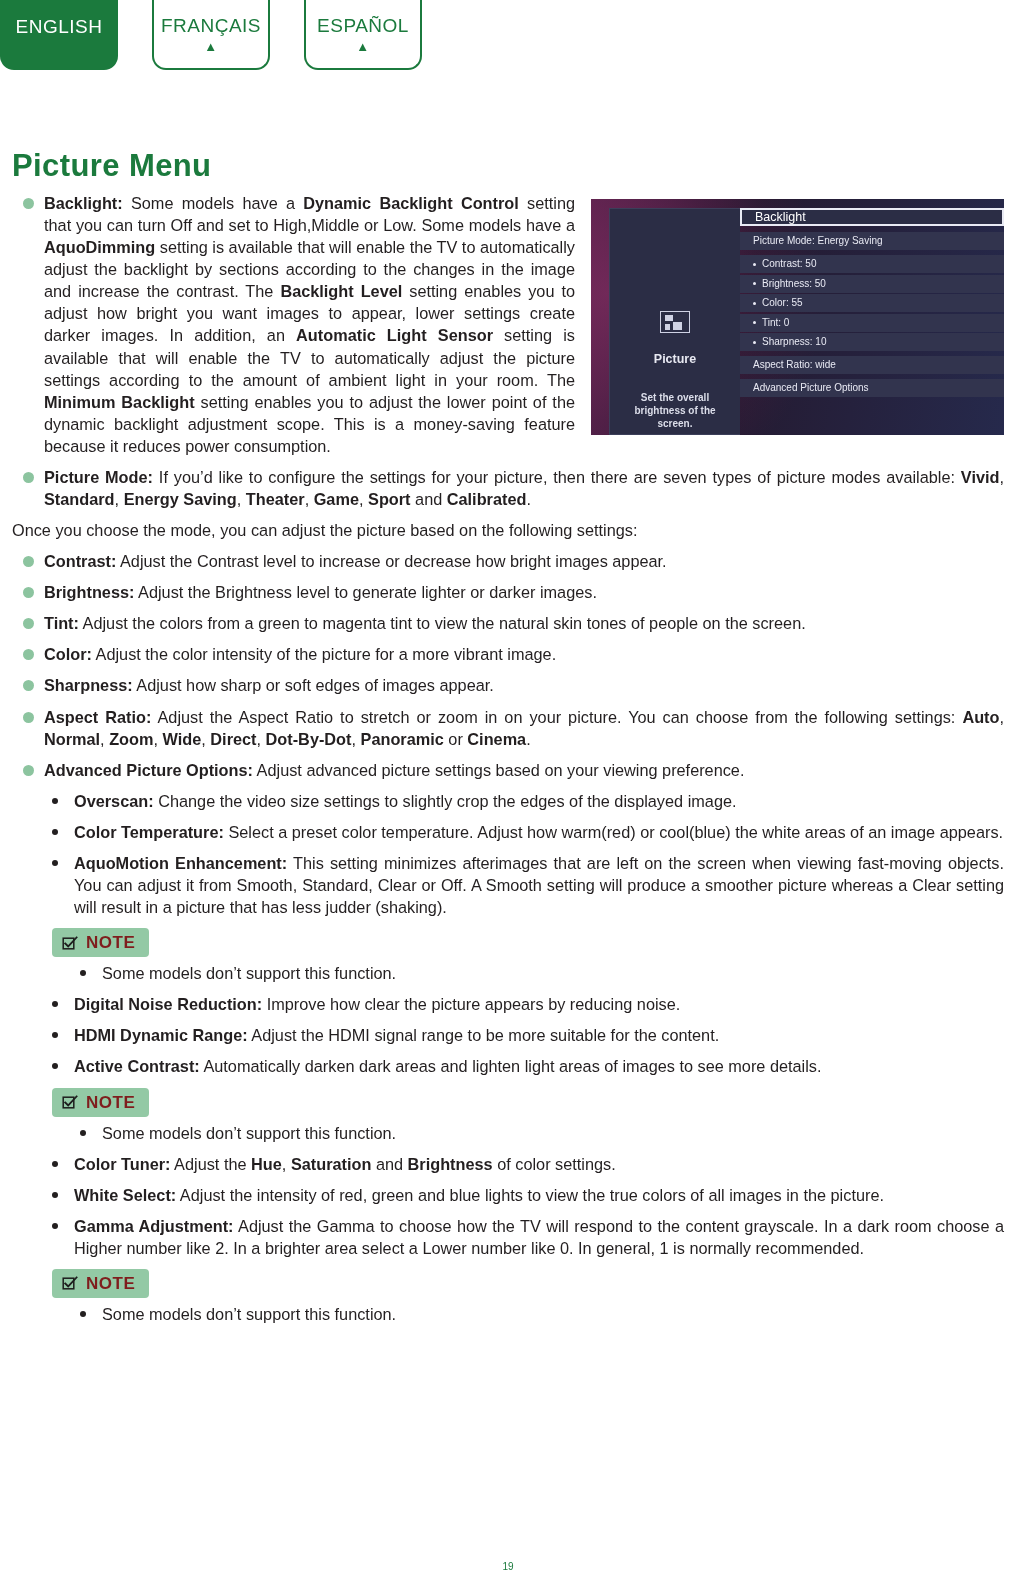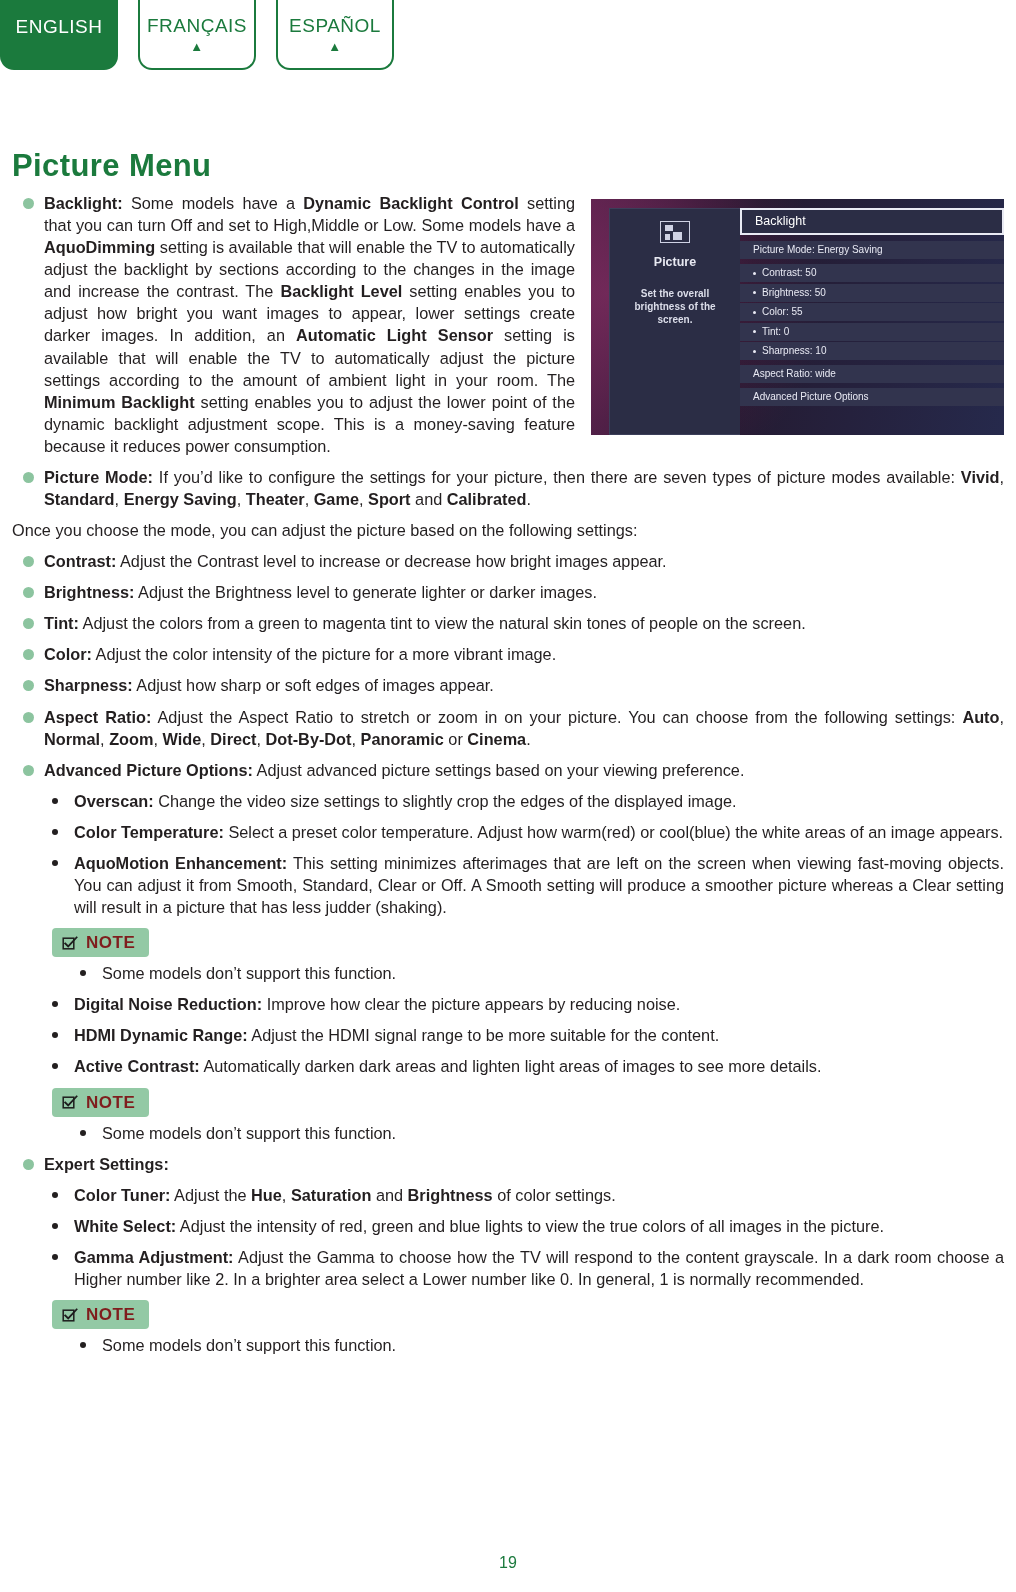--- a/index.html
+++ b/index.html
@@ -14,21 +14,21 @@
     font-family: "Liberation Sans", sans-serif;
     color: #231f20;
     overflow: hidden;
   }
 
   
   .lang-bar {
     position: absolute;
     top: 0; left: 0;
     display: flex;
-    gap: 20px;
+    gap: 34px;
     justify-content: space-between;
   }
   .lang-tab {
     width: 118px;
     height: 70px;
     border-radius: 0 0 14px 14px;
     display: flex;
     flex-direction: column;
     align-items: center;
     justify-content: center;
@@ -185,23 +185,24 @@
     z-index: 2;
   }
   .tv-left {
     width: 131px;
     background: #2b2d45;
     border: 1px solid #3c3f5a;
     border-right: none;
     display: flex;
     flex-direction: column;
     align-items: center;
-    justify-content: flex-start;
+    justify-content: flex-end;
     color: #e8e9f2;
-    padding: 12px 6px;
+    padding: 4px 6px;
+    gap: 7px;
   }
   .tv-left .pic-icon {
     width: 30px; height: 22px;
     border: 1.6px solid #cfd2e4;
     position: relative;
     margin-bottom: 11px;
   }
   .tv-left .pic-icon i {
     position: absolute;
     background: #cfd2e4;
@@ -221,21 +222,21 @@
     text-align: center;
     color: #dcdeea;
     font-weight: 600;
   }
   .tv-right {
     flex: 1;
     padding-top: 0;
     position: relative;
   }
   .osd-head {
-    height: 27px;
+    height: 18px;
     background: #2b2d45;
     border: 2px solid #e9eaf4;
     display: flex;
     align-items: center;
     padding-left: 13px;
     color: #ffffff;
     font-size: 12.5px;
     font-weight: 500;
     margin-bottom: 6px;
   }
@@ -259,21 +260,21 @@
     flex: none;
   }
 
   
   .page-num {
     position: absolute;
     left: 0; right: 0;
     bottom: 20px;
     text-align: center;
     color: #1b7a3d;
-    font-size: 16px;
+    font-size: 10px;
   }
 </style>
 </head>
 <body>
 
 <div class="lang-bar">
   <div class="lang-tab active">
     <span>ENGLISH</span>
     <span class="arrow">▲</span>
   </div>
@@ -442,24 +443,20 @@
       </svg>
     </span>
     <span>NOTE</span>
   </div>
   <div class="l3">
     <span class="sq"></span>
     <span>Some models don’t support this function.</span>
   </div>
 
   
-  <div class="l1">
-    <span class="dot"></span>
-    <b>Expert Settings:</b>
-  </div>
 
   <div class="l2">
     <span class="sq"></span>
     <b>Color Tuner:</b><span> Adjust the </span><b>Hue</b><span>, </span><b>Saturation</b><span> and </span><b>Brightness</b><span> of color settings.</span>
   </div>
 
   <div class="l2">
     <span class="sq"></span>
     <b>White Select:</b><span> Adjust the intensity of red, green and blue lights to view the true colors of all images in the picture.</span>
   </div>

